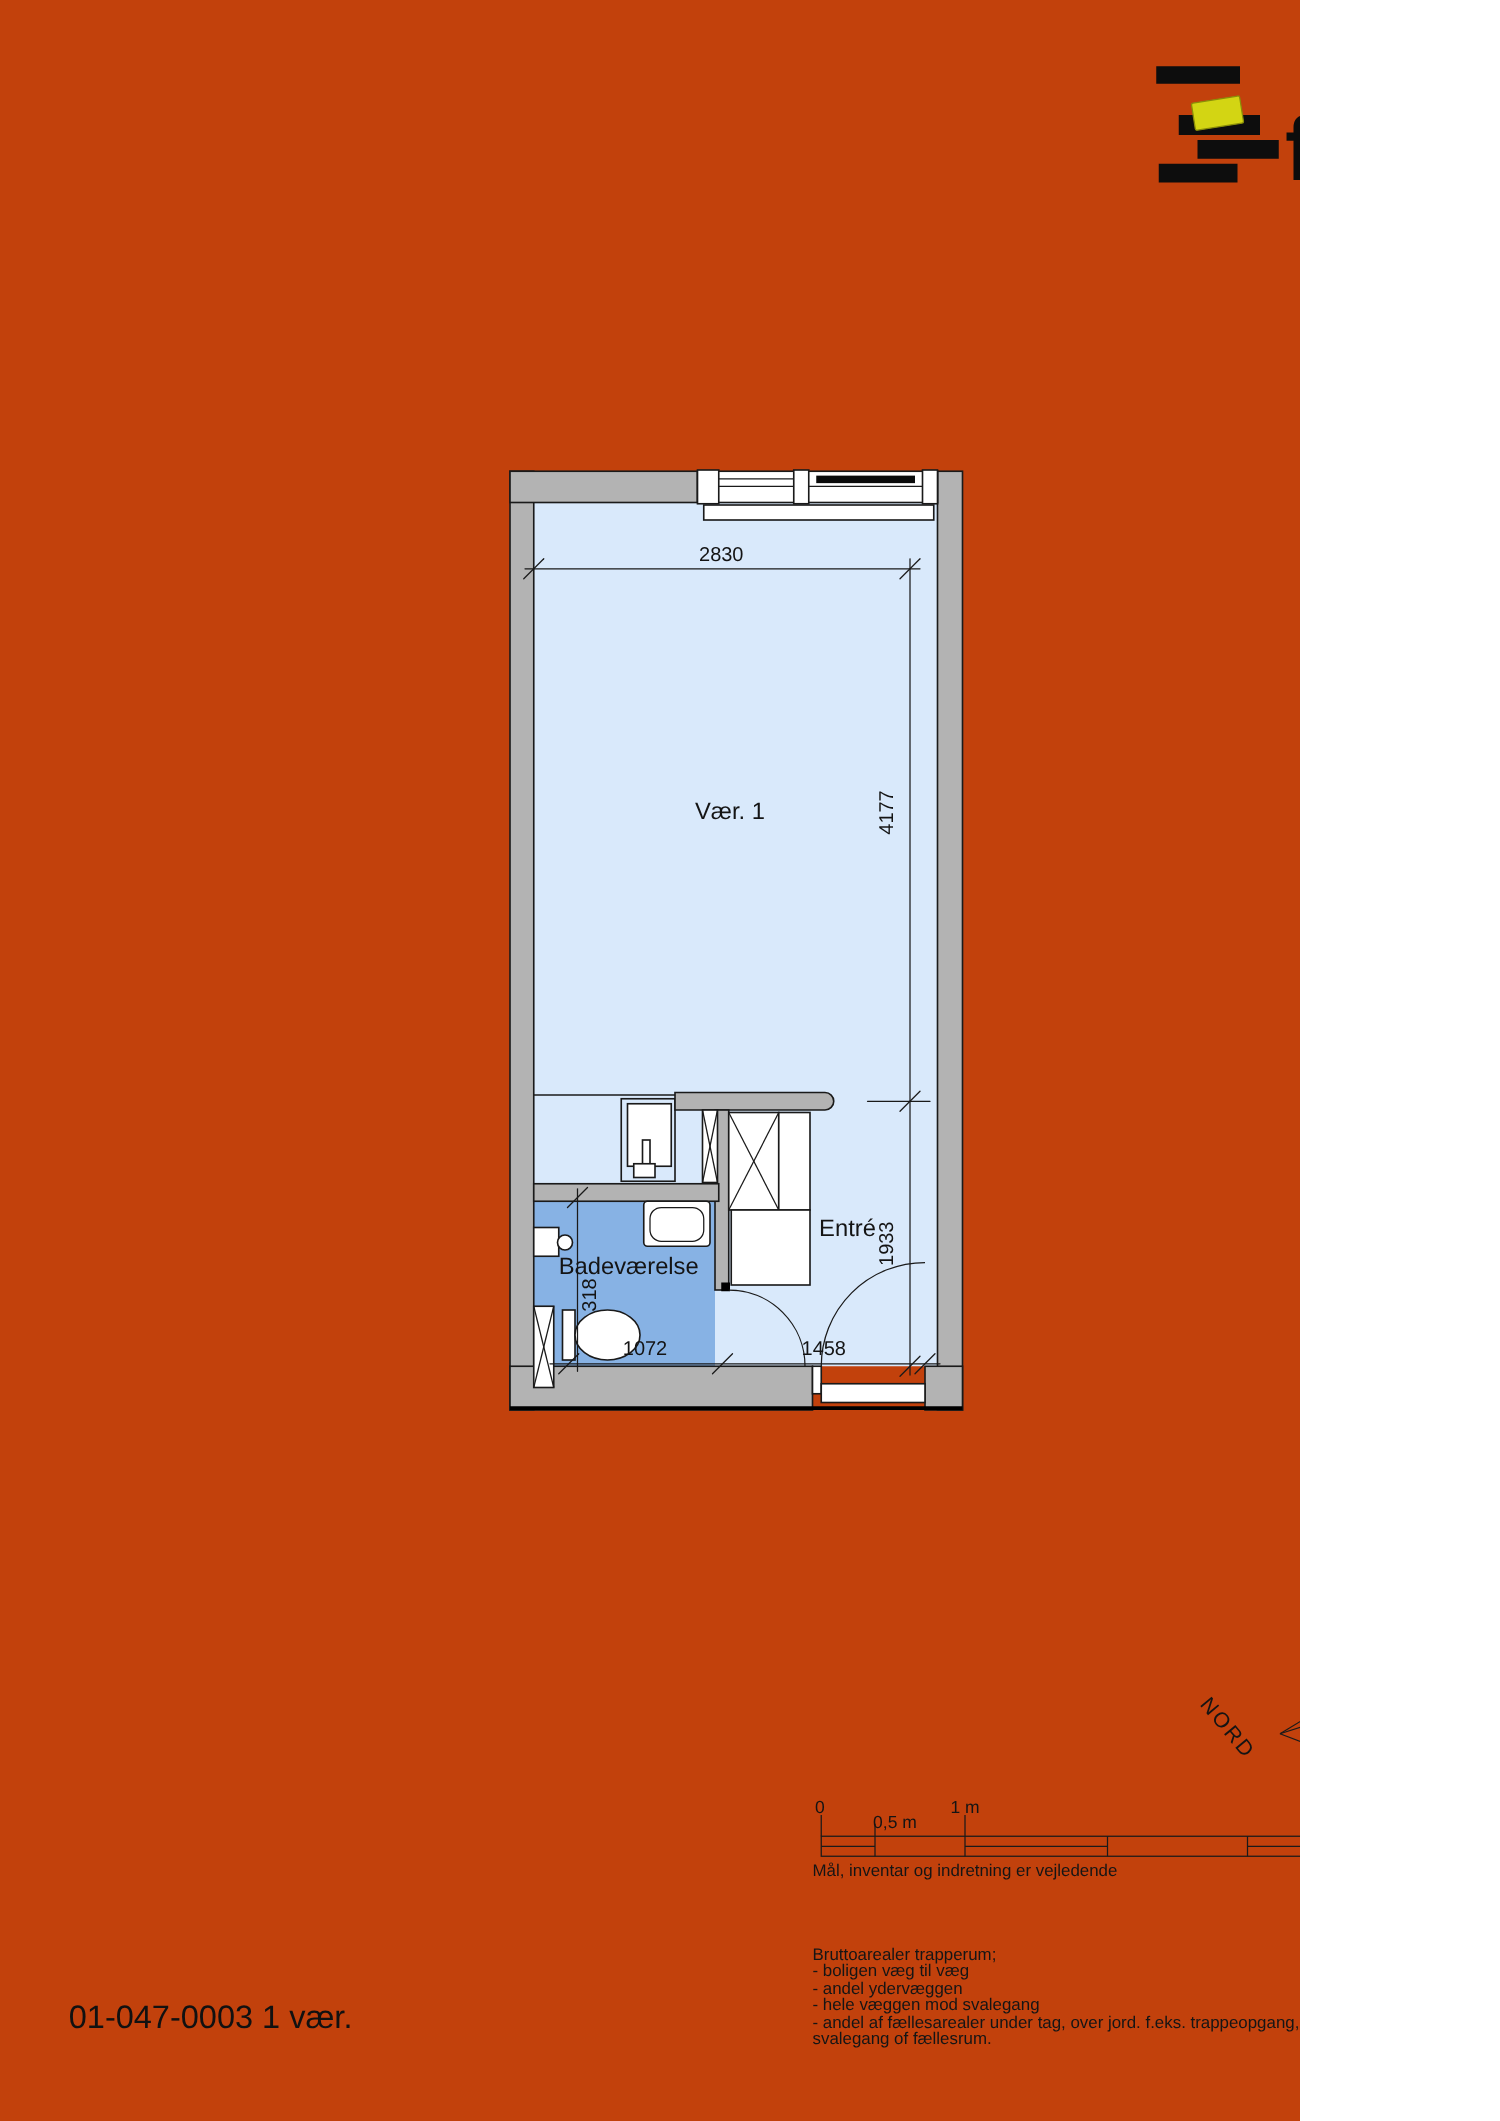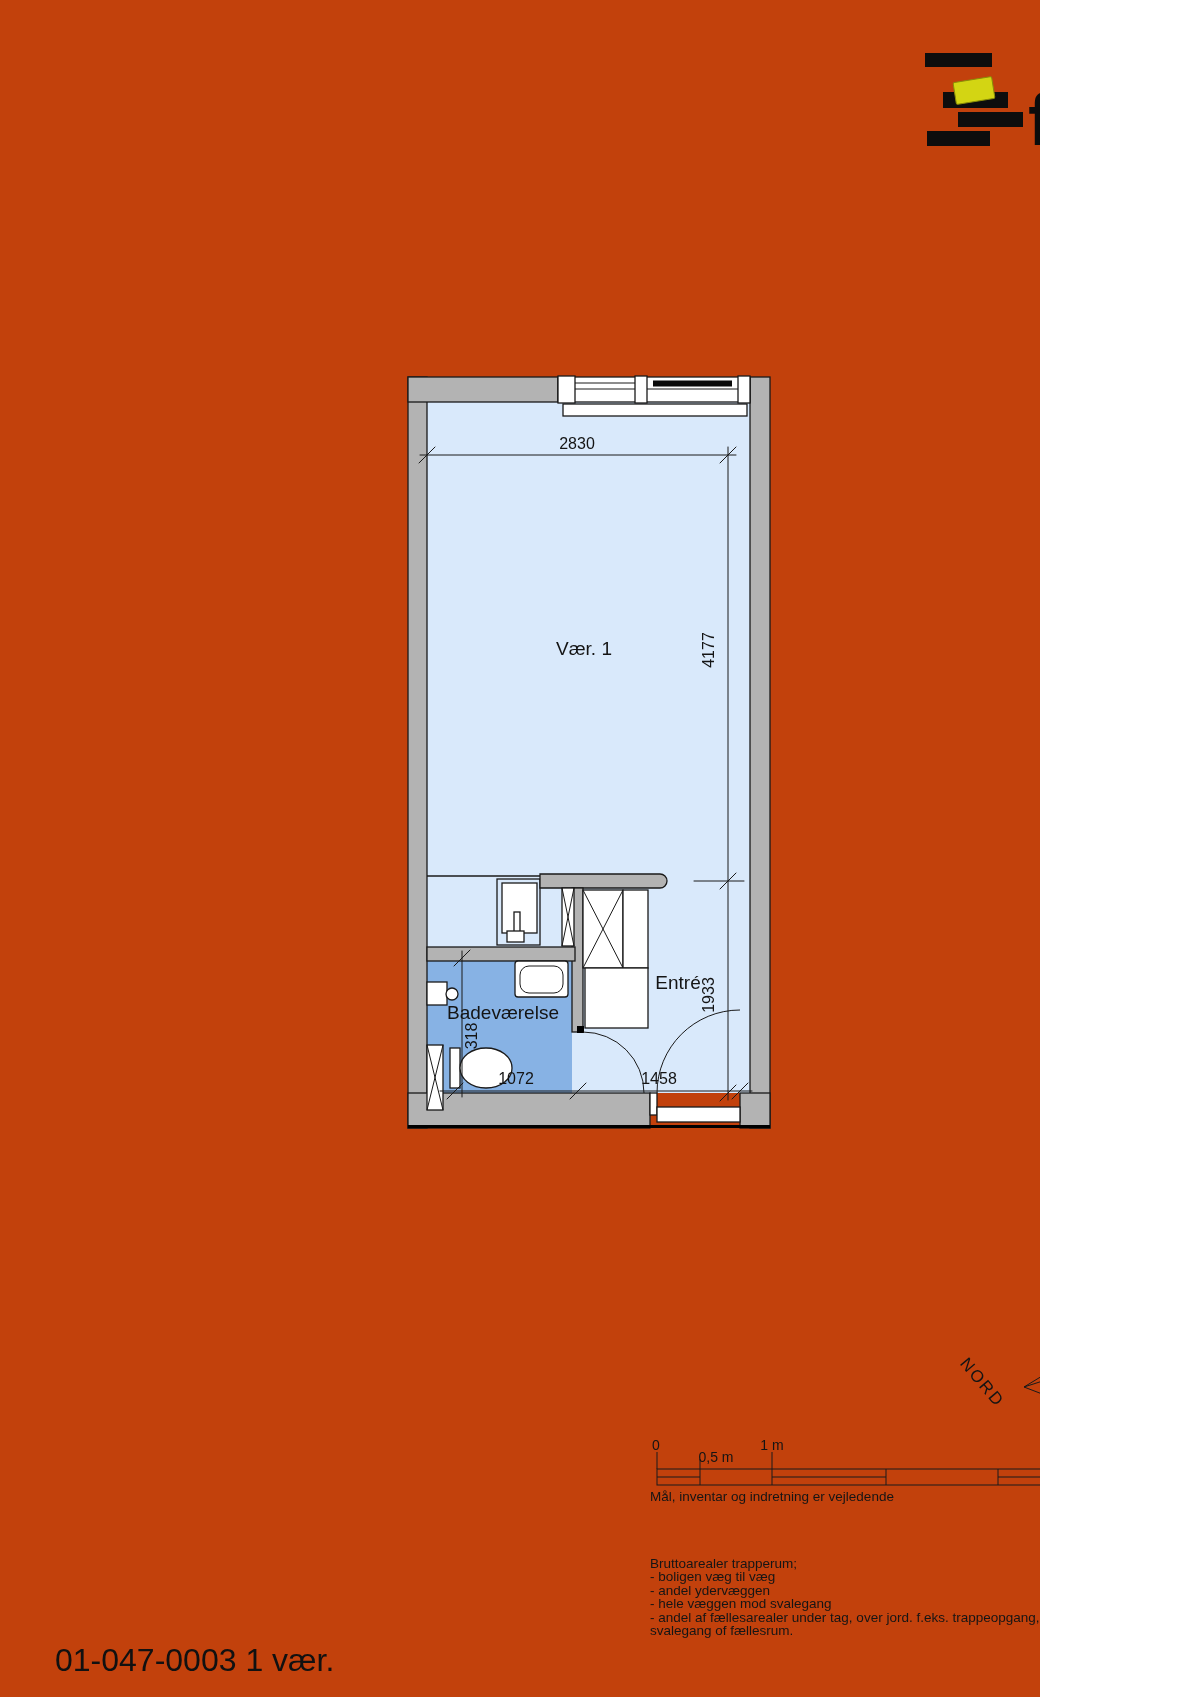--- a/index.html
+++ b/index.html
@@ -5,21 +5,21 @@
   html,body{margin:0;padding:0;background:#ffffff;}
   .page{position:relative;width:1040px;height:1697px;background:#c2410c;overflow:hidden;
         font-family:"Liberation Sans", sans-serif;color:#111;}
   
   .logo-bar{position:absolute;background:#0d0d0d;}
   .logo-brick{position:absolute;background:#d3d513;border:1px solid #8a8d08;border-radius:2px;transform:rotate(-9deg);}
   .logo-text{position:absolute;left:1028px;top:84px;font-size:72px;font-weight:700;letter-spacing:-1px;color:#0c0c0c;line-height:1;}
   
   .note{position:absolute;left:650px;font-size:13.5px;line-height:15px;color:#151515;white-space:nowrap;}
   .note-tight{line-height:13.4px;}
-  .footer-id{position:absolute;left:55px;top:1642px;font-size:32px;color:#111;white-space:nowrap;}
+  .footer-id{position:absolute;left:55px;top:1598px;font-size:26px;color:#111;white-space:nowrap;}
   .frame-corner-v{position:absolute;left:1076px;top:1686px;width:2px;height:11px;background:#000;}
   .frame-corner-h{position:absolute;left:1080px;top:1691px;width:41px;height:6px;background:#000;}
   
   svg{position:absolute;left:0;top:0;}
   svg text{font-family:"Liberation Sans", sans-serif;fill:#141414;}
   .t-dim{font-size:16px;}
   .t-room{font-size:19px;}
   .t-nord{font-size:17px;letter-spacing:2px;}
   .t-scale{font-size:14px;}
   .wall{fill:#b3b3b3;stroke:#1a1a1a;stroke-width:1.3;}

